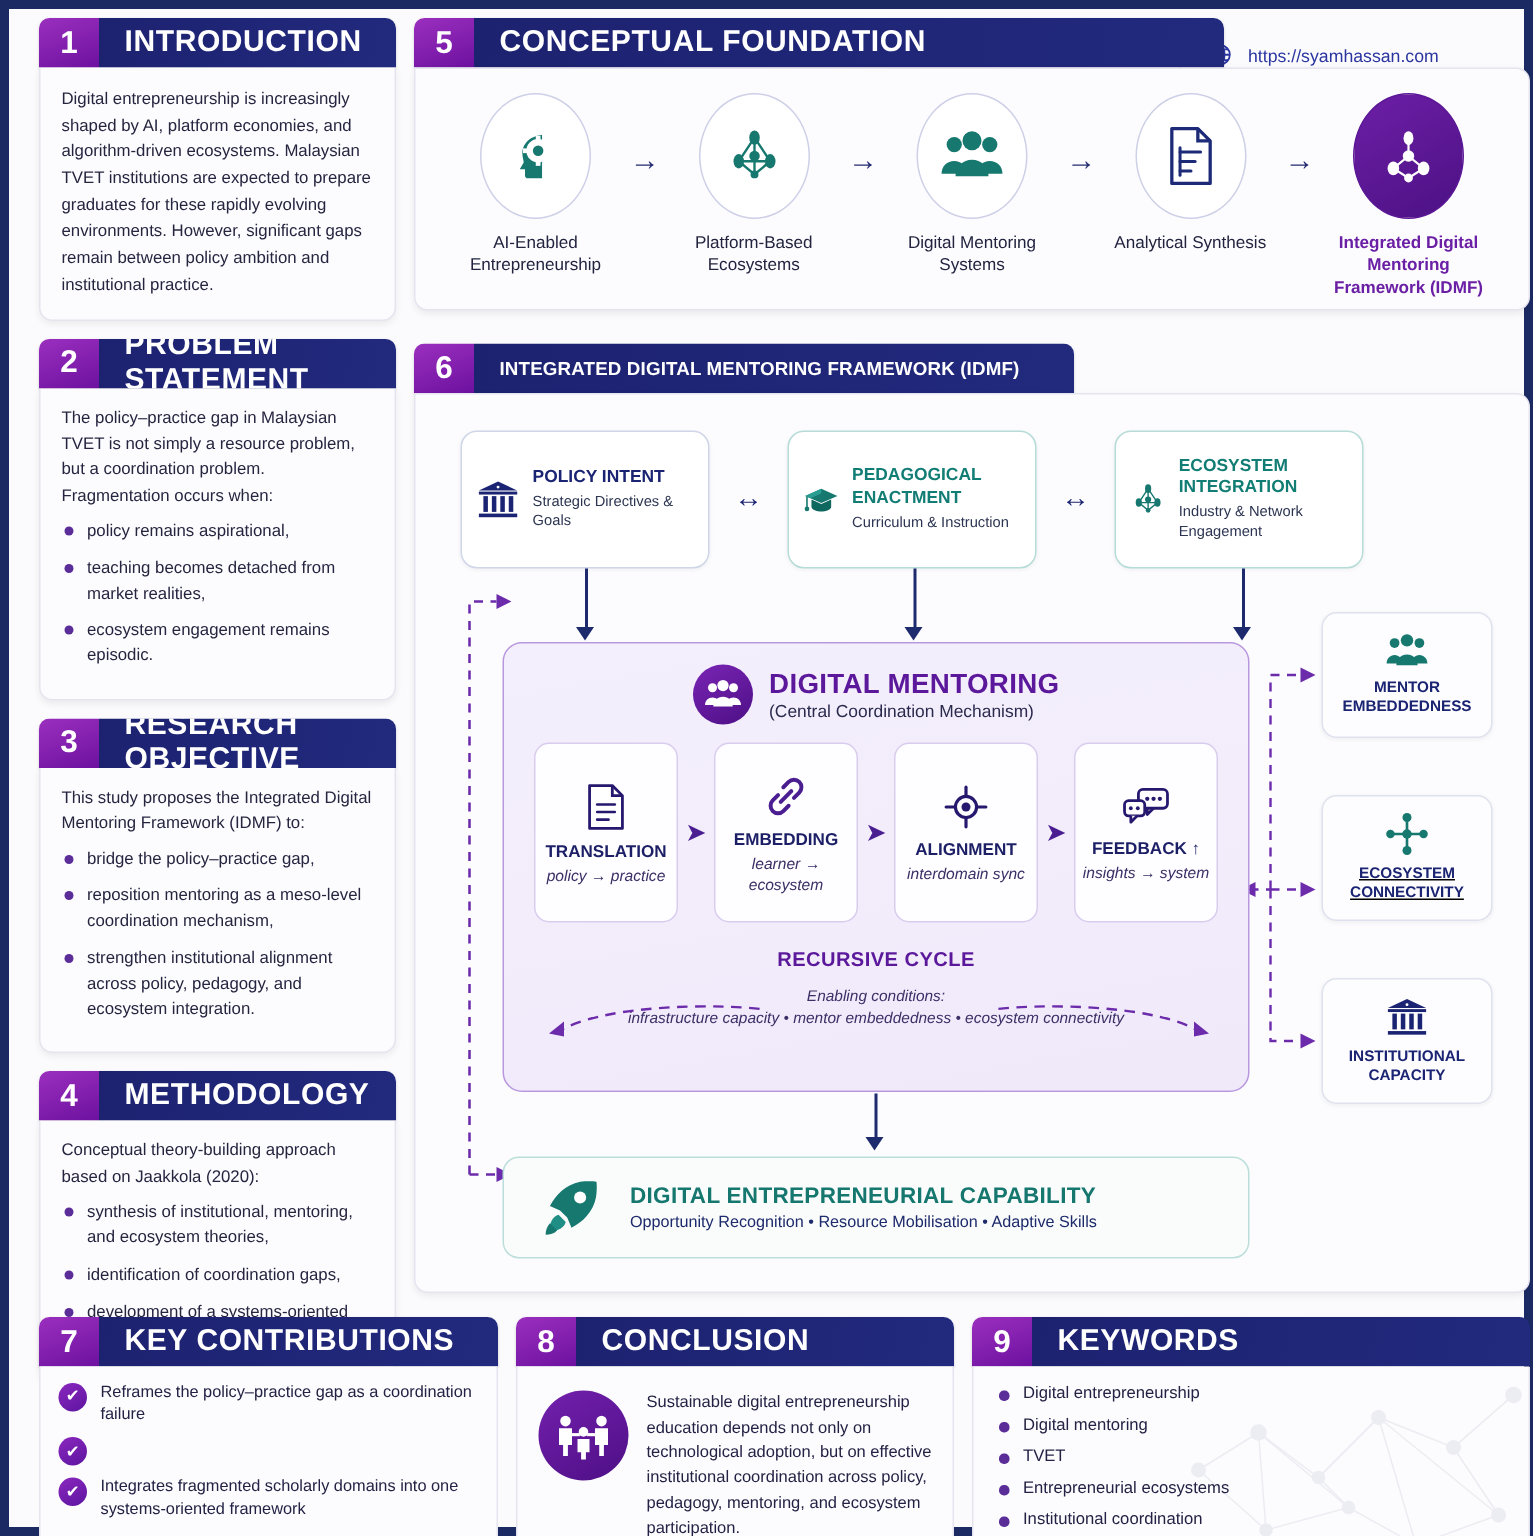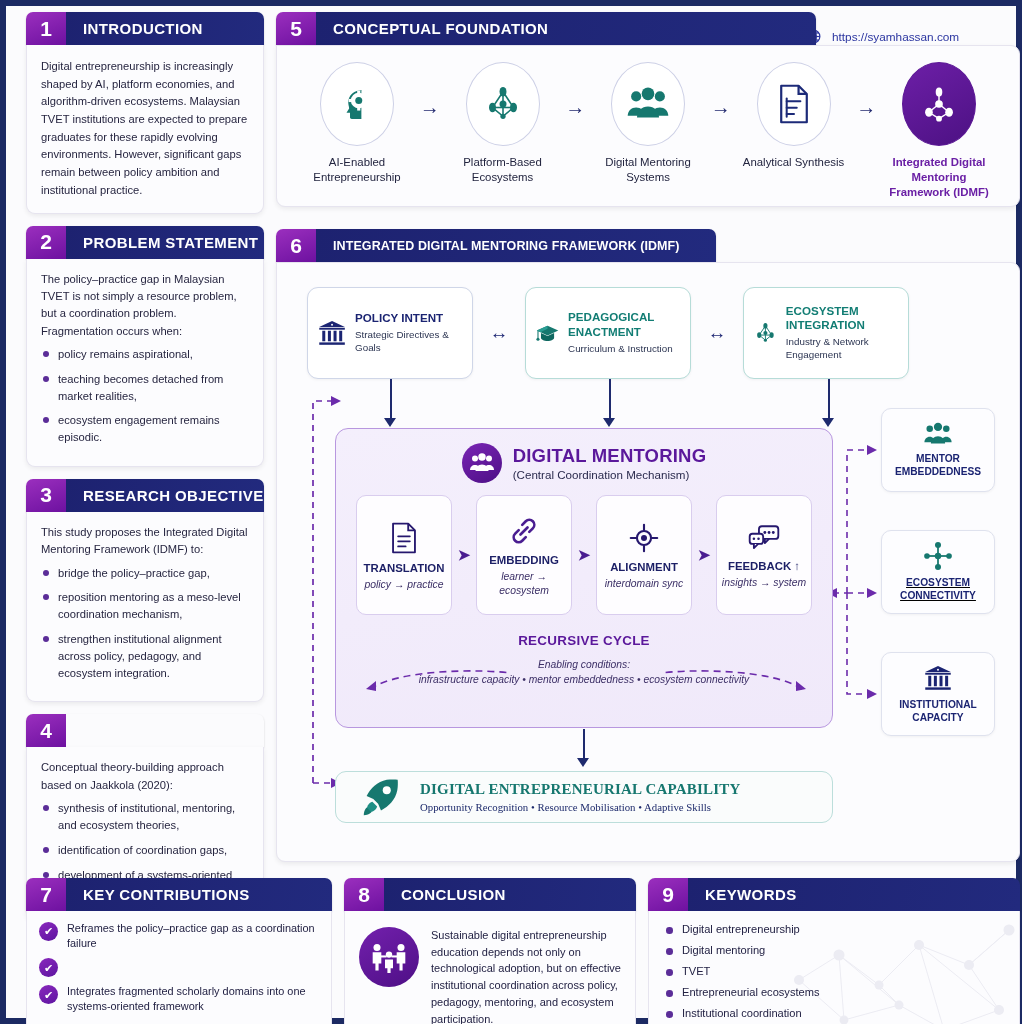--- a/index.html
+++ b/index.html
@@ -16,21 +16,21 @@
   }
   .canvas { position:absolute; inset:6px; }
 
   
   .sec-head { display:flex; height:33px; border-radius:7px 7px 0 0; overflow:hidden;
               box-shadow:0 1px 2px rgba(0,0,0,.18); }
   .sec-num { width:40px; background:linear-gradient(160deg,#9b2fbe,#6d11a0);
              color:#fff; font-size:21px; font-weight:bold; display:flex;
              align-items:center; justify-content:center; }
   .sec-title { flex:1; background:linear-gradient(100deg,#1d2270,#222a7e);
-               color:#fff; font-size:15px; font-weight:bold; letter-spacing:.4px;
+               color:#fff; font-size:20px; font-weight:bold; letter-spacing:.4px;
                display:flex; align-items:center; padding-left:17px; }
   .sec-title.narrow { font-size:12.5px; letter-spacing:.1px; }
   .card-body { background:#fcfcfe; border:1px solid #e6e4ef;
                border-top:none; border-radius:0 0 9px 9px;
                box-shadow:0 2px 5px rgba(0,0,0,.07); }
 
   
   .leftcol { position:absolute; left:14px; top:0px; width:238px; }
   .blk { margin-bottom:12px; }
   .ptext { font-size:11.2px; line-height:1.58; color:#262540; padding:13px 14px 13px 14px; }
@@ -111,23 +111,23 @@
 
   
   .mcard { position:absolute; width:114px; height:84px; background:#fdfdff;
            border:1.3px solid #dfe2ee; border-radius:10px; display:flex;
            flex-direction:column; align-items:center; justify-content:center;
            box-shadow:0 1px 3px rgba(0,0,0,.05); }
   .mcard h6 { font-size:10.2px; font-weight:bold; color:#1b2472; text-align:center;
               line-height:1.25; margin-top:6px; }
 
   
-  .capbar { position:absolute; left:58px; top:508px; width:498px; height:52px;
+  .capbar { position:absolute; left:58px; top:508px; width:498px; height:68px;
             background:#fafcfc; border:1.4px solid #bcdedb; border-radius:11px;
-            display:flex; align-items:center; gap:16px; padding-left:22px;font-family:Liberation Serif, serif; }
+            display:flex; align-items:center; gap:16px; padding-left:22px; }
   .capbar h4 { font-size:15px; font-weight:bold; color:#16776f; letter-spacing:.2px; }
   .capbar p { font-size:10.8px; color:#1d2a6b; margin-top:3px; }
 
   
   .b7 { position:absolute; left:14px; top:866px; width:306px; }
   .b8 { position:absolute; left:332px; top:866px; width:292px; }
   .b9 { position:absolute; left:636px; top:866px; width:372px; }
   .bbody { background:#fcfcfe; border:1px solid #e6e4ef; border-top:none;
            border-radius:0 0 9px 9px; height:125px; overflow:hidden; position:relative; }
   ul.chk { list-style:none; padding:10px 10px 0 12px; }
@@ -194,20 +194,21 @@
           <li>bridge the policy–practice gap,</li>
           <li>reposition mentoring as a meso-level coordination mechanism,</li>
           <li>strengthen institutional alignment across policy, pedagogy, and ecosystem integration.</li>
         </ul>
       </div>
     </div>
 
     <div class="blk">
       <div class="sec-head">
         <div class="sec-num">4</div>
+        <div class="sec-title">METHODOLOGY</div>
       </div>
       <div class="card-body">
         <div class="lead">Conceptual theory-building approach based on Jaakkola (2020):</div>
         <ul class="bl">
           <li>synthesis of institutional, mentoring, and ecosystem theories,</li>
           <li>identification of coordination gaps,</li>
           <li>development of a systems-oriented conceptual framework.</li>
         </ul>
       </div>
     </div>

